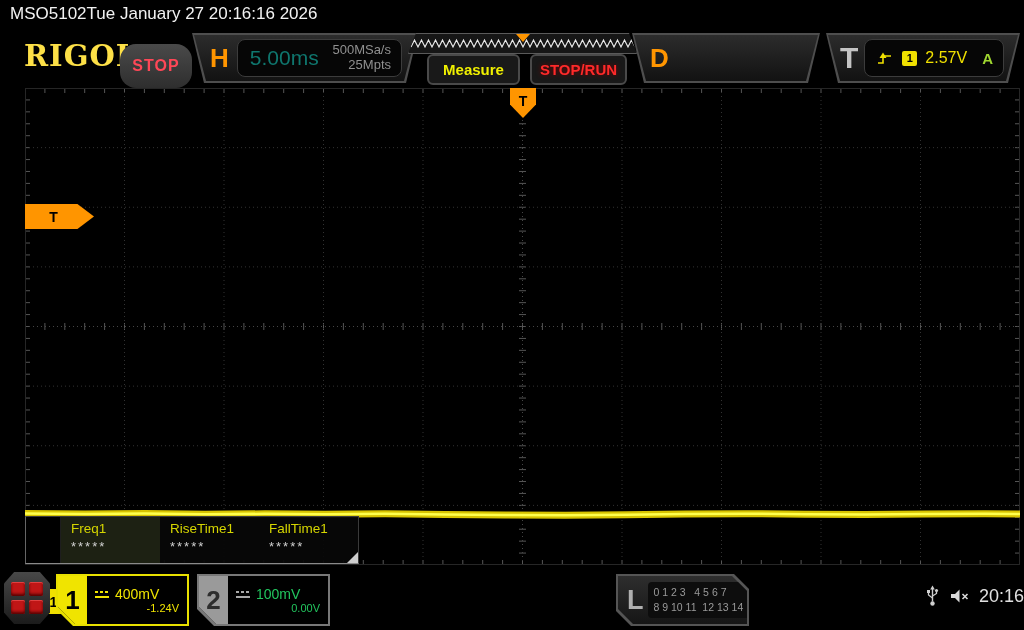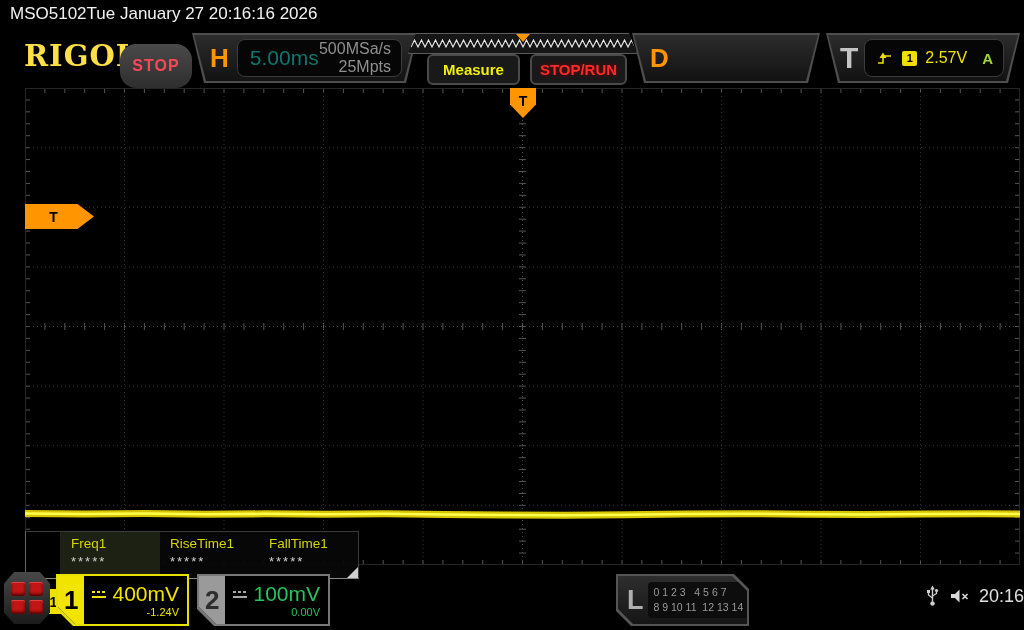--- a/index.html
+++ b/index.html
@@ -17,21 +17,21 @@
         color:#ff4757;font-weight:bold;font-size:16px;letter-spacing:1px;}
   .hdrblock{position:absolute;background:#4e4e4e;}
   .hdrblock,.hdrblock .inner{clip-path:polygon(0 0,100% 0,calc(100% - 12px) 100%,12px 100%);}
   .hdrblock .inner{position:absolute;inset:2px;background:linear-gradient(#2c2c2c,#121212);
         display:flex;align-items:center;}
   .hdr-letter{font-weight:bold;font-size:26px;color:#ff9500;margin:0 8px 0 16px;}
   .pill{flex:1;height:36px;background:#060606;border:1px solid #3c3c3c;border-radius:8px;
         margin-right:14px;display:flex;align-items:center;}
   #hblock{left:192px;top:33px;width:226px;height:50px;}
   .tb-value{color:#0f766e;font-size:21px;padding-left:12px;flex:1;}
-  .rates{text-align:right;color:#909090;font-size:16px;line-height:1.15;padding-right:10px;}
+  .rates{text-align:right;color:#909090;font-size:13px;line-height:1.15;padding-right:10px;}
   #dblock{left:632px;top:33px;width:188px;height:50px;}
   #tblock{left:826px;top:33px;width:194px;height:50px;}
   #tblock .hdr-letter{color:#c4c4c4;font-size:30px;margin:0 6px 0 12px;}
   .trig-pill{gap:8px;padding:0 10px;}
   .trig-badge{width:15px;height:15px;background:#f0e000;border-radius:2px;color:#000;
         font-size:11px;font-weight:bold;display:flex;align-items:center;justify-content:center;}
   .trig-level{color:#f0e000;font-size:16px;}
   .trig-mode{color:#9fd630;font-size:15px;font-weight:bold;margin-left:auto;}
 
   .strip{position:absolute;left:408px;top:33px;width:227px;height:19px;background:#161616;
@@ -51,21 +51,21 @@
         font-weight:bold;font-size:14px;color:#000;}
   .marker.left{left:0;width:57px;clip-path:polygon(0 0,76% 0,100% 50%,76% 100%,0 100%);padding-right:12px;}
   #trigLevelMarker{top:116px;background:#ff9500;}
   #ch1Marker{top:501px;background:#f0e000;}
   #trigPosMarker{left:510px;top:88px;width:26px;height:25px;background:#ff9500;
         clip-path:polygon(0 0,100% 0,100% 55%,50% 100%,0 55%);padding-bottom:5px;}
 
   
   #measPanel{position:absolute;left:25px;top:516px;width:332px;height:46px;
         background:rgba(8,8,8,0.93);border:1px solid #3a3a3a;border-bottom-color:#8a8a8a;
-        border-left-color:#666;display:flex;margin-top:15px;}
+        border-left-color:#666;display:flex;}
   #measPanel .slot0{width:34px;background:#000;border-right:1px solid #1e1e1e;}
   .meas-item{flex:1;padding:4px 10px;}
   .meas-item.sel{background:#1d2113;}
   .meas-label{color:#d6d600;font-size:13.5px;}
   .meas-value{color:#d0d0d0;font-size:13px;letter-spacing:2px;margin-top:3px;}
   .corner{position:absolute;right:0;bottom:0;width:0;height:0;
         border-left:11px solid transparent;border-bottom:11px solid #cfcfcf;}
 
   
   #menuBtn{position:absolute;left:4px;top:572px;width:46px;height:52px;
@@ -77,21 +77,21 @@
 
   .chblock{position:absolute;top:574px;width:133px;height:52px;}
   .chblock,.chblock .chinner{clip-path:polygon(0 0,100% 0,100% 100%,17px 100%,0 calc(100% - 17px));}
   .chblock .chinner{position:absolute;inset:2px;background:#000;display:flex;}
   #ch1block{left:56px;background:#e8e000;}
   #ch2block{left:197px;background:#787878;}
   .chtab{width:29px;display:flex;align-items:center;justify-content:center;font-weight:bold;font-size:26px;}
   #ch1block .chtab{background:#f0e400;color:#000;}
   #ch2block .chtab{background:#9a9a9a;color:#2e2e2e;}
   .chvals{flex:1;display:flex;flex-direction:column;justify-content:center;padding:2px 8px 2px 7px;}
-  .chrow1{display:flex;align-items:center;gap:5px;font-size:21px;}
+  .chrow1{display:flex;align-items:center;gap:5px;font-size:14px;}
   .chrow2{text-align:right;font-size:11px;}
   #ch1block .chvals{color:#f0e400;}
   #ch2block .chvals{color:#22c55e;}
 
   #logicblock{position:absolute;left:616px;top:574px;width:133px;height:52px;background:#555;}
   #logicblock,#logicblock .inner{clip-path:polygon(0 0,calc(100% - 15px) 0,100% 15px,100% 100%,15px 100%,0 calc(100% - 15px));}
   #logicblock .inner{position:absolute;inset:2px;background:linear-gradient(#2e2e2e,#161616);display:flex;align-items:center;}
   #logicblock .l-letter{color:#b0b0b0;font-weight:bold;font-size:27px;margin:0 4px 0 9px;}
   .l-panel{flex:1;background:#0d0d0d;border-radius:4px;margin-right:6px;padding:3px 6px;}
   .l-panel div{color:#9a9a9a;font-size:10.5px;line-height:1.45;white-space:pre;}

